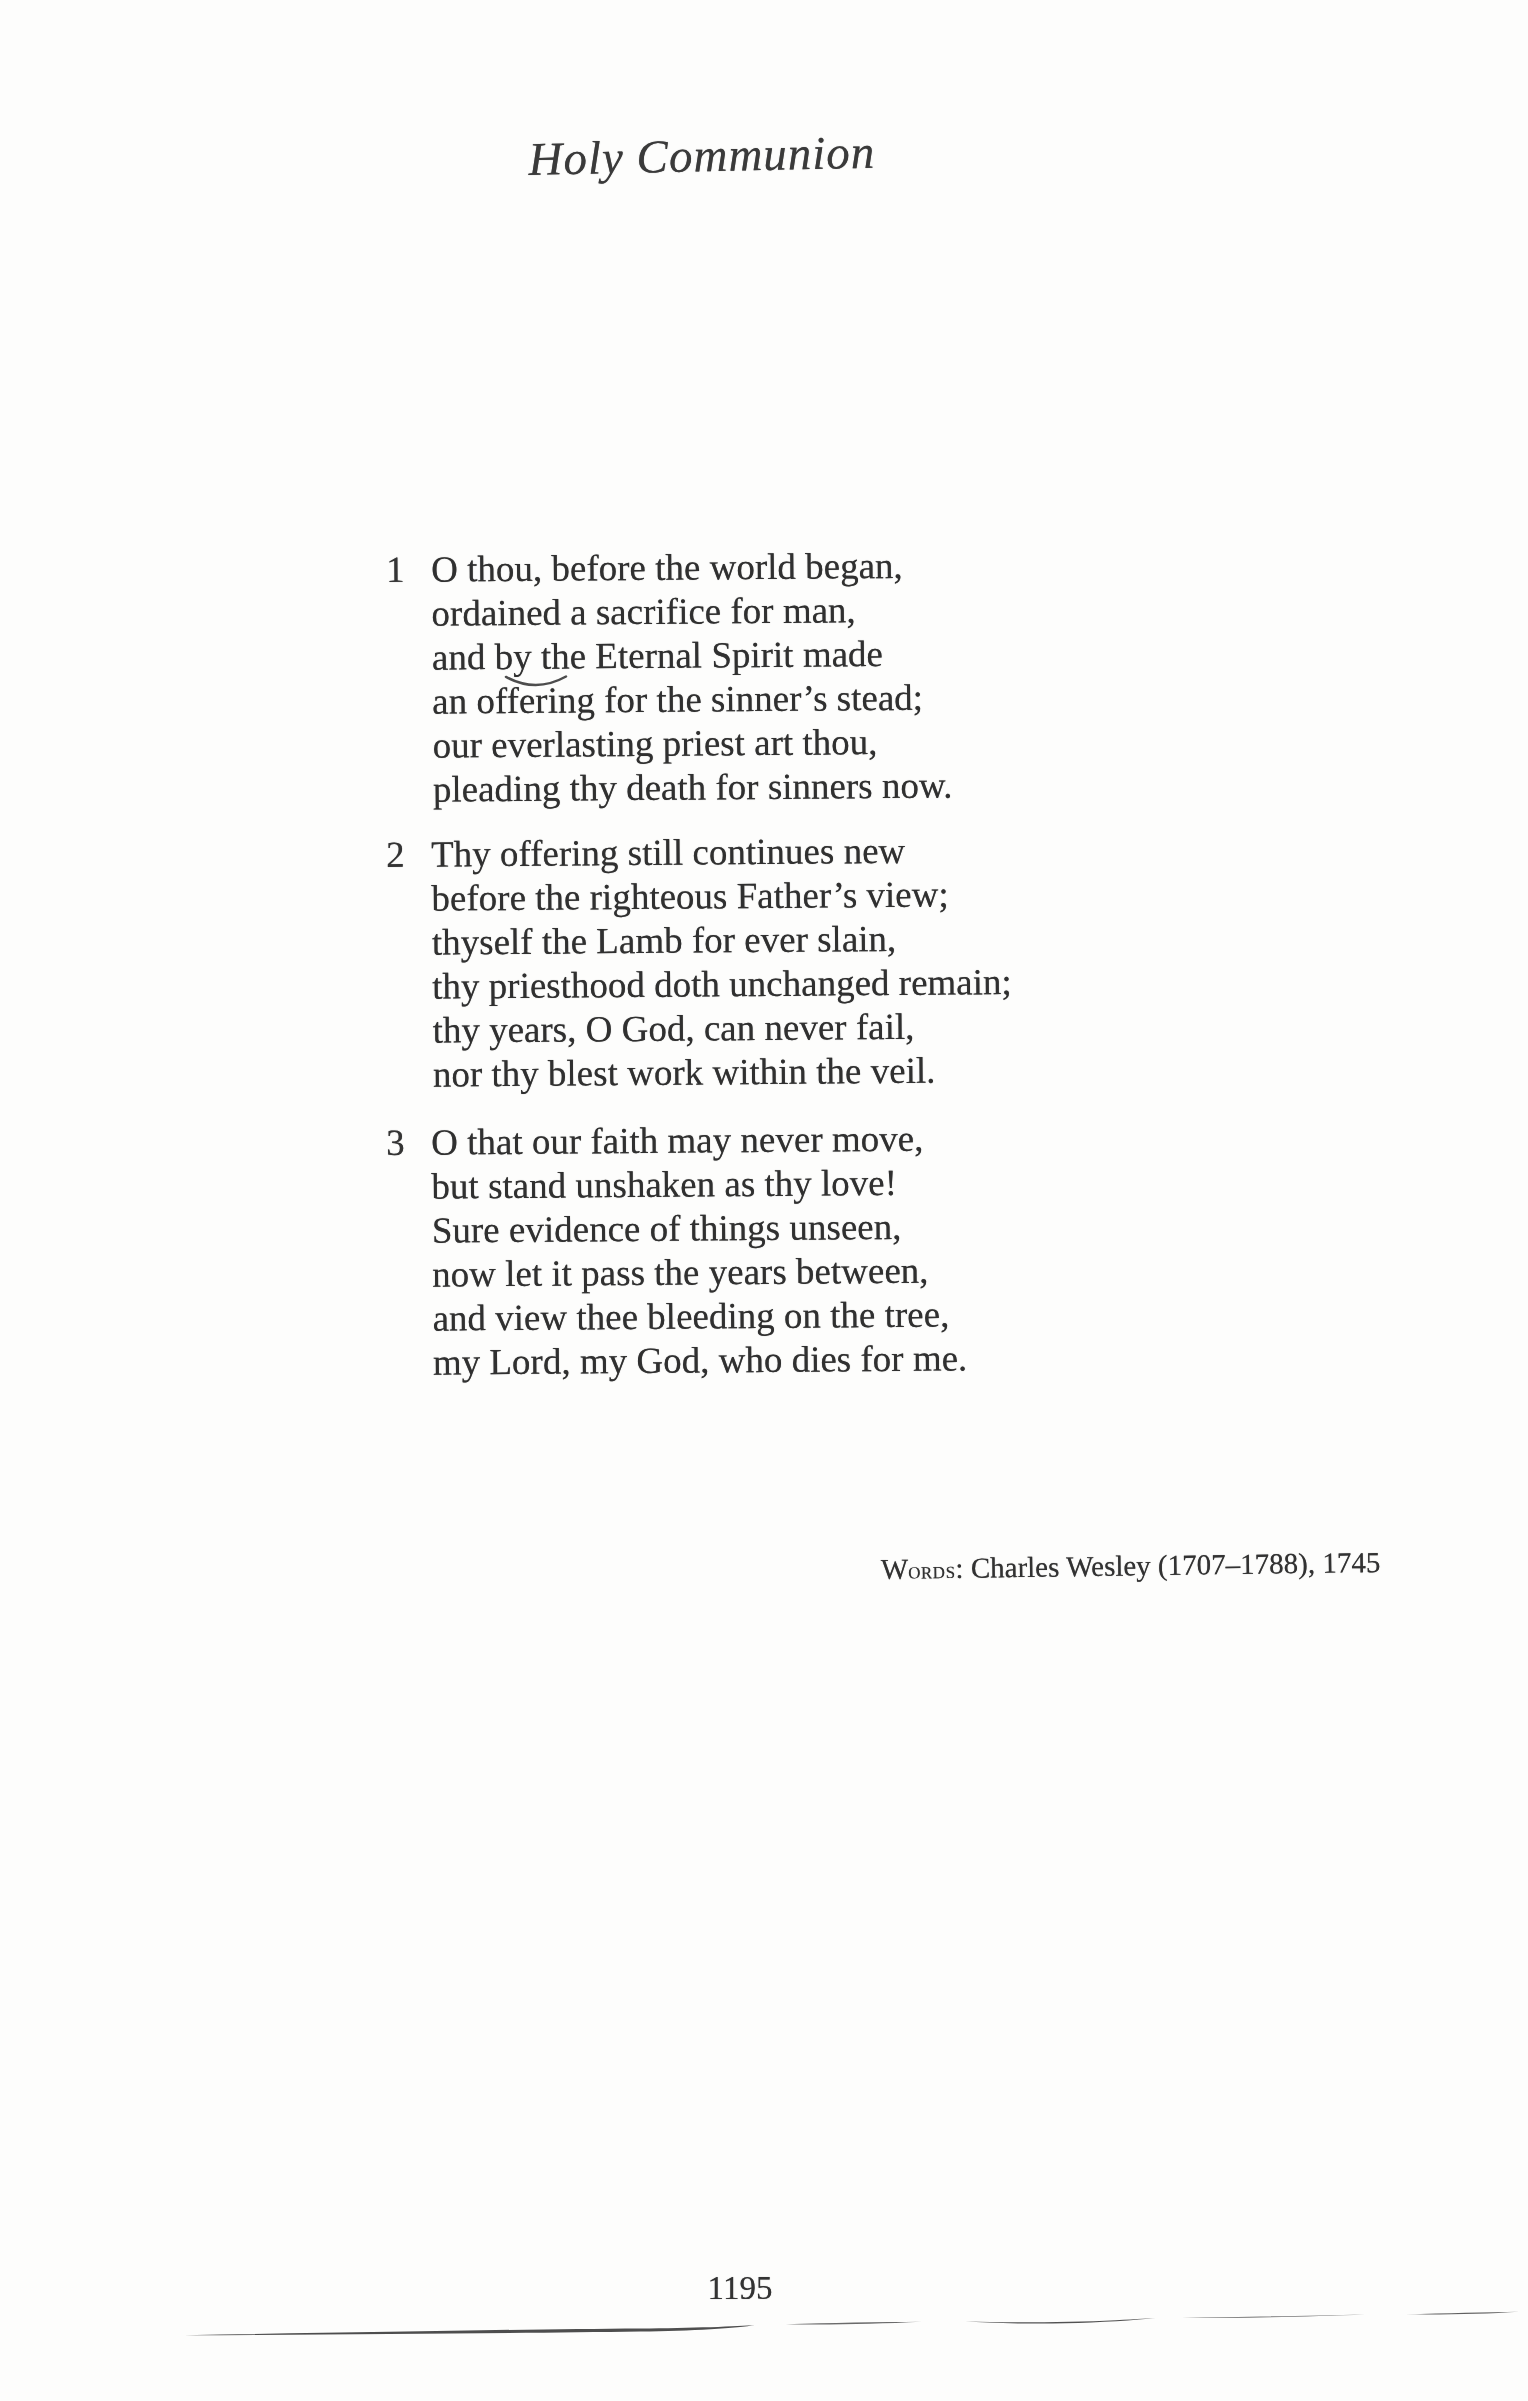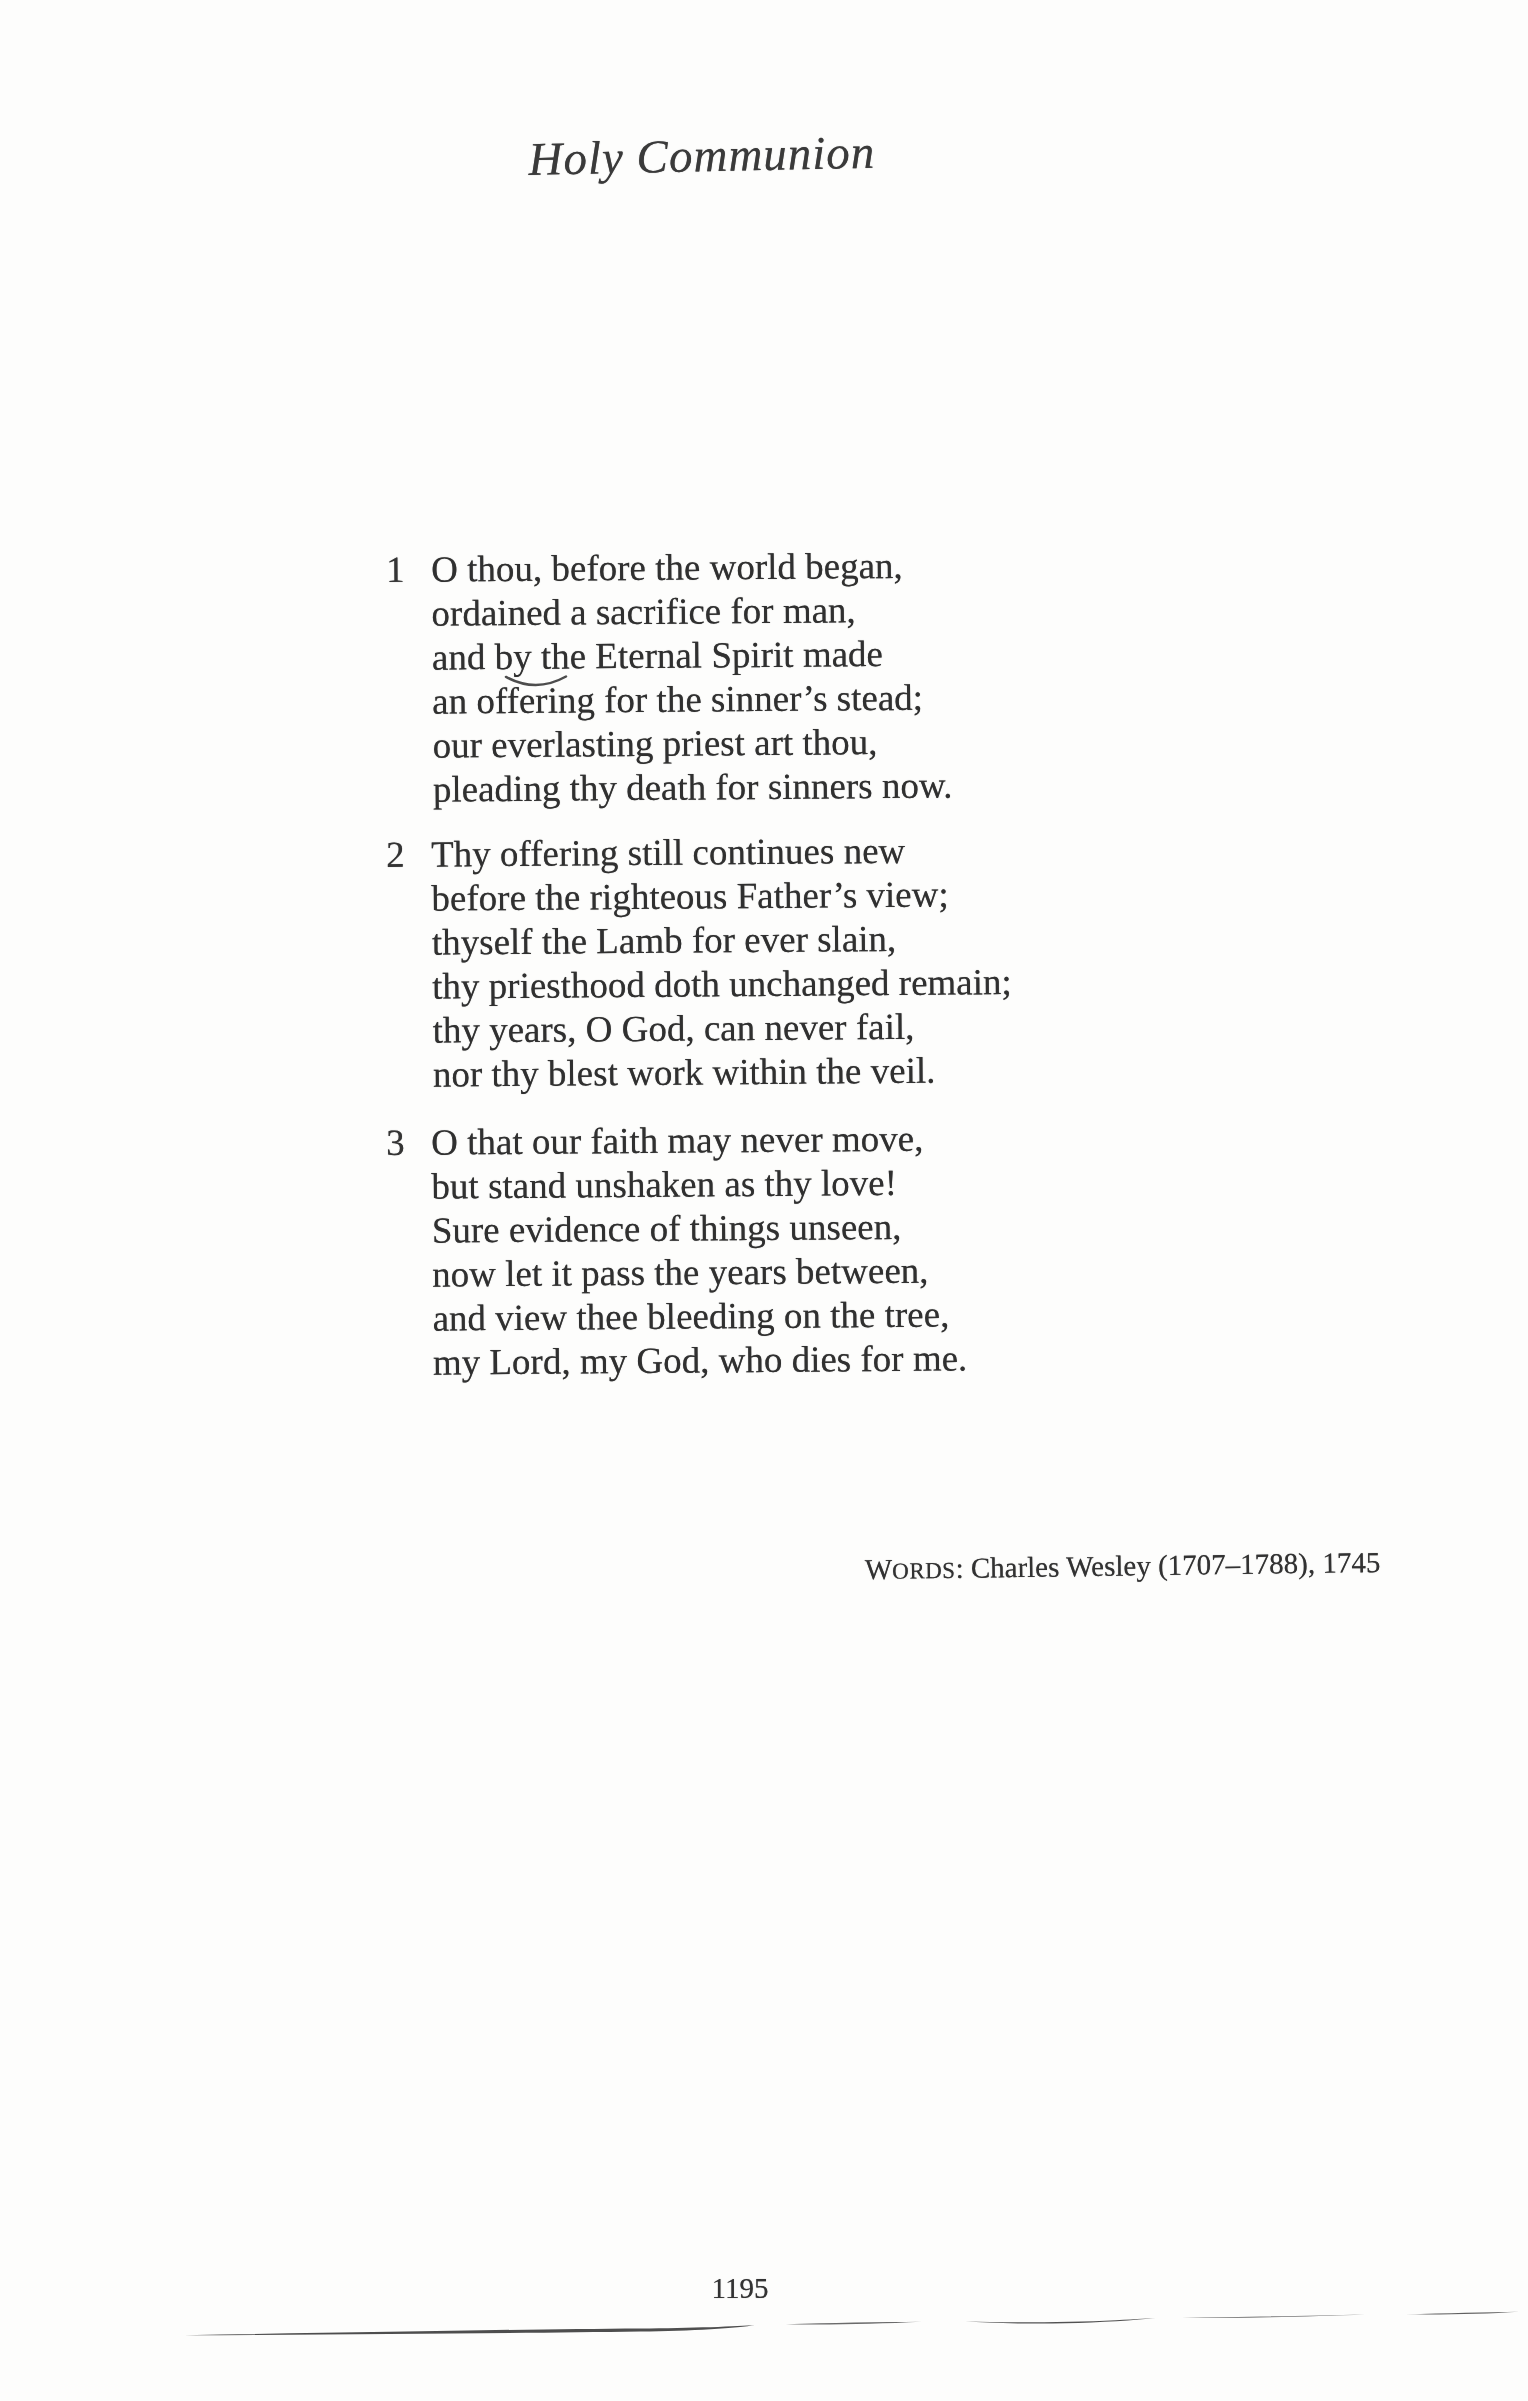--- a/index.html
+++ b/index.html
@@ -39,25 +39,25 @@
     position:absolute;left:116px;top:127px;width:66px;height:18.4px;
     pointer-events:none;
   }
 
   .credit{
     position:absolute;right:147px;top:1545px;
     font-size:29px;line-height:35px;white-space:nowrap;color:#323232;
     transform:rotate(-0.8deg);transform-origin:right bottom;
   }
   .credit .cap{font-size:29px;}
-  .credit .smallcaps{font-size:23px;letter-spacing:0.5px;}
+  .credit .smallcaps{font-size:17px;letter-spacing:0.5px;}
 
   .page-number{
     position:absolute;left:672px;top:2272px;width:136px;
-    text-align:center;font-size:29px;line-height:33px;color:#333;
+    text-align:center;font-size:33px;line-height:33px;color:#333;
   }
 
   .bottom-line{
     position:absolute;left:0;top:2300px;width:1528px;height:49px;
     display:block;
   }
 </style>
 </head>
 <body>
 

